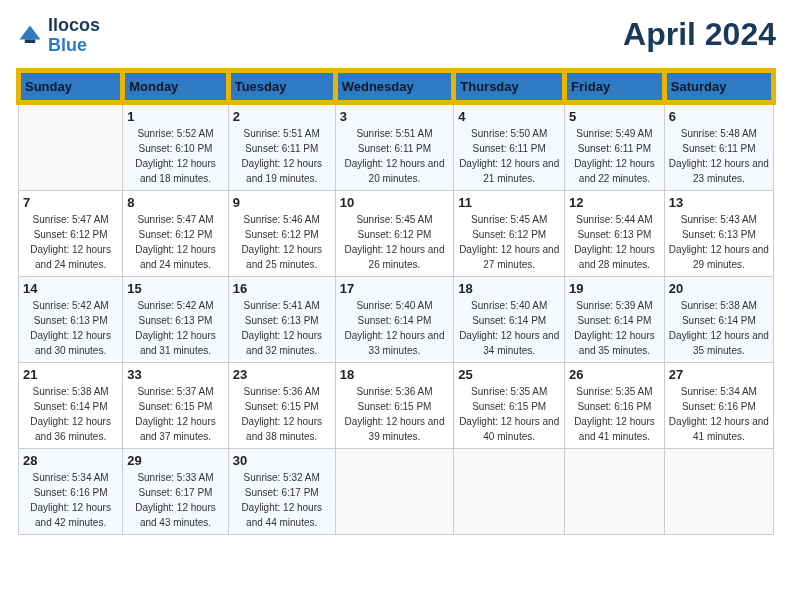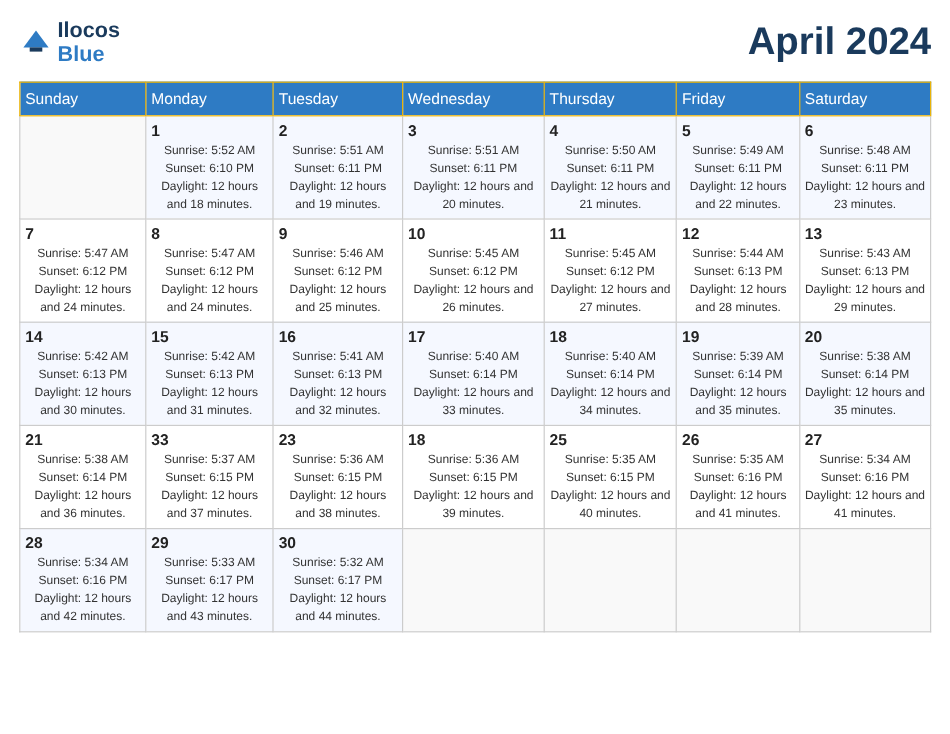--- a/index.html
+++ b/index.html
@@ -43,26 +43,26 @@
       font-size: 14px;
       color: #555;
     }
     table {
       width: 100%;
       border-collapse: collapse;
       font-size: 11px;
     }
     thead tr th {
       background-color: #2e7bc4;
-      color: #ffffff;
+      color: #0f172a;
       padding: 6px 4px;
       text-align: left;
       font-size: 13px;
-      font-weight: normal;
-      border: 1px solid #eab308;
+      font-weight: bold;
+      border: 5px solid #eab308;
     }
     tbody tr td {
       border: 1px solid #ccc;
       vertical-align: top;
       padding: 4px;
       min-height: 70px;
       background: #fff;
     }
     tbody tr:nth-child(odd) td {
       background: #f5f8ff;

